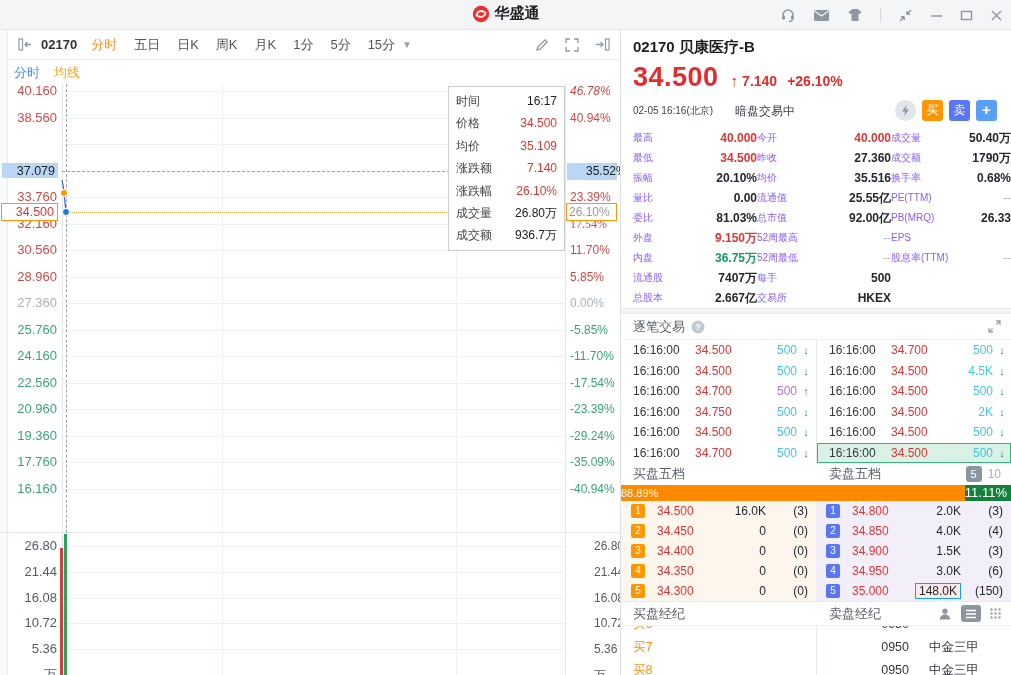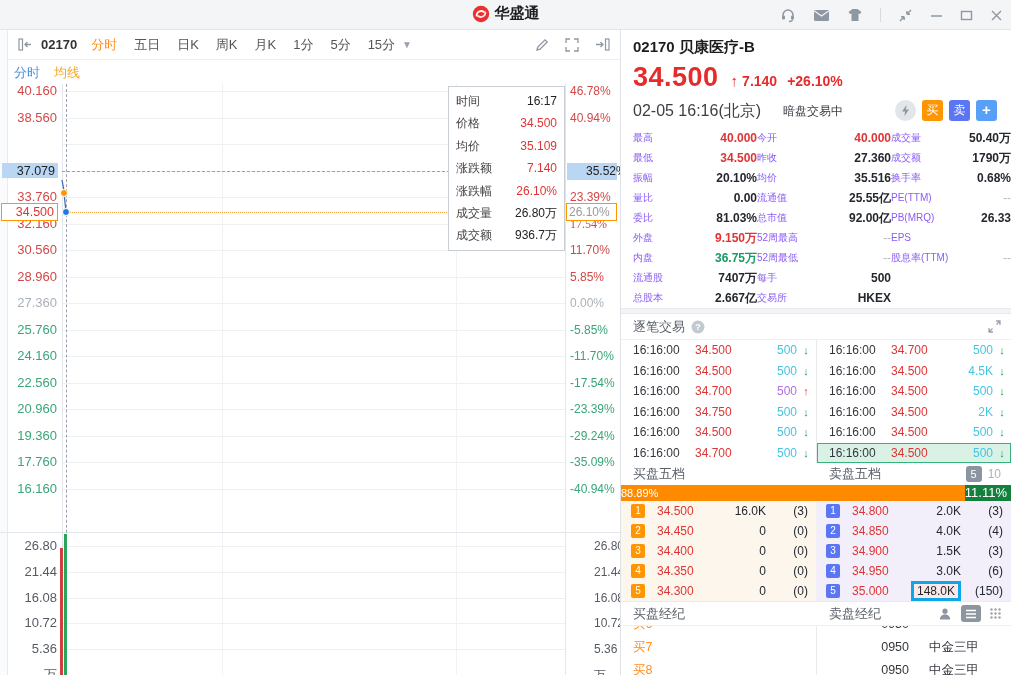--- a/index.html
+++ b/index.html
@@ -55,21 +55,21 @@
 .right-panel { position:absolute; left:620px; top:30px; width:391px; height:645px; border-left:1px solid #dfe2e6; background:#fff; }
 .q-head { padding:8px 12px 0 12px; }
 .q-title { font-size:15px; font-weight:bold; color:#1d1d1f; }
 .q-name { }
 .q-price-row { display:flex; align-items:baseline; margin-top:5px; }
 .q-price { font-size:27px; font-weight:bold; color:#e52b2b; letter-spacing:.5px; }
 .q-arrow { color:#e52b2b; font-size:15px; font-weight:bold; margin:0 4px 0 12px; }
 .q-chg { font-size:14px; font-weight:bold; color:#e52b2b; }
 .q-pct { font-size:14px; font-weight:bold; color:#e52b2b; margin-left:10px; }
 .q-meta-row { display:flex; align-items:center; margin-top:7px; height:22px; position:relative; }
-.q-meta { font-size:16px; color:#3b3f45; }
+.q-meta { font-size:10px; color:#3b3f45; }
 .q-status { font-size:12px; color:#3b3f45; margin-left:22px; }
 .q-btns { position:absolute; right:2px; top:0; display:flex; gap:6px; align-items:center; }
 .q-btn { width:21px; height:21px; border-radius:3px; color:#fff; font-size:12px; text-align:center; line-height:21px; cursor:pointer; }
 .btn-alert { background:#e2e6ea; border-radius:50%; display:flex; align-items:center; justify-content:center; }
 .btn-buy { background:#ff9500; } .btn-sell { background:#5b76f3; }
 .btn-plus { background:#57a0f6; font-size:15px; font-weight:bold; line-height:19px; }
 
 .stats { margin-top:6px; padding:0 12px; display:grid; grid-template-columns:40px 84px 70px 64px 78px 1fr; }
 .stat-lab { font-size:10px; color:#8b5cf6; line-height:20px; white-space:nowrap; }
 .stat-val { font-size:12px; font-weight:bold; color:#24282e; text-align:right; line-height:20px; white-space:nowrap; }
@@ -97,21 +97,21 @@
 .ratio-sell { background:#15803d; color:#fff; font-size:13px; line-height:16px; text-align:right; padding-right:4px; flex:1; }
 .depth { display:flex; }
 .depth-col { width:195.5px; padding:0 0 0 0; }
 .depth-col.bid { background:#fcf6ec; }
 .depth-col.ask { background:#f2effa; }
 .depth-row { display:grid; grid-template-columns:26px 56px 1fr 42px; height:20px; line-height:20px; font-size:12px; padding:0 8px 0 10px; cursor:pointer; }
 .d-badge { width:14px; height:14px; margin-top:3px; border-radius:2px; color:#fff; font-size:10px; line-height:14px; text-align:center; }
 .badge-buy { background:#ff9500; } .badge-sell { background:#5b76f3; }
 .d-price { color:#e03434; }
 .d-size { text-align:right; color:#24282e; }
-.d-size .boxed { border:3px solid #0ea5e9; background:#fbe9e9; padding:0 3px; }
+.d-size .boxed { border:1px solid #0ea5e9; background:#fbe9e9; padding:0 3px; }
 .d-count { text-align:right; color:#24282e; }
 .toggle-5 { width:16px; height:16px; background:#8b95a1; border-radius:3px; color:#fff; font-size:11px; text-align:center; line-height:16px; }
 .toggle-10 { color:#aab1b9; font-size:12px; }
 
 .brokers { display:flex; border-top:1px solid #eef0f2; }
 .broker-col { width:195.5px; }
 .broker-col + .broker-col { border-left:1px solid #e8eaed; }
 .broker-partial { height:10px; overflow:hidden; }
 .broker-partial .broker-row { transform:translateY(-13px); }
 .broker-row { height:23px; line-height:23px; font-size:12.5px; padding-left:12px; }
@@ -222,21 +222,21 @@
           <div class="gridline-h" style="top: 487.8px;"></div>
           <div class="gridline-h" style="top: 513.6px;"></div>
           <div class="gridline-h" style="top: 539.4px;"></div>
           <div class="gridline-h" style="top: 565.2px;"></div>
         </div>
       <div class="plot-border-l"></div>
       <div class="plot-border-r"></div>
       <div class="pane-divider"></div>
       <div id="tick-layer">
           <div class="tick-l c-red" style="top: 7px;">40.160</div>
-          <div class="tick-r c-red" style="top: 7px;">46.78%</div>
+          <div class="tick-r c-red" style="top: 7px; font-style: italic;">46.78%</div>
           <div class="tick-l c-red" style="top: 33.5px;">38.560</div>
           <div class="tick-r c-red" style="top: 33.5px;">40.94%</div>
           <div class="tick-l c-red" style="top: 86.5px;">35.360</div>
           <div class="tick-r c-red" style="top: 86.5px;">29.24%</div>
           <div class="tick-l c-red" style="top: 113px;">33.760</div>
           <div class="tick-r c-red" style="top: 113px;">23.39%</div>
           <div class="tick-l c-red" style="top: 139.5px;">32.160</div>
           <div class="tick-r c-red" style="top: 139.5px; font-family: Liberation Serif, serif;">17.54%</div>
           <div class="tick-l c-red" style="top: 166px;">30.560</div>
           <div class="tick-r c-red" style="top: 166px;">11.70%</div>

